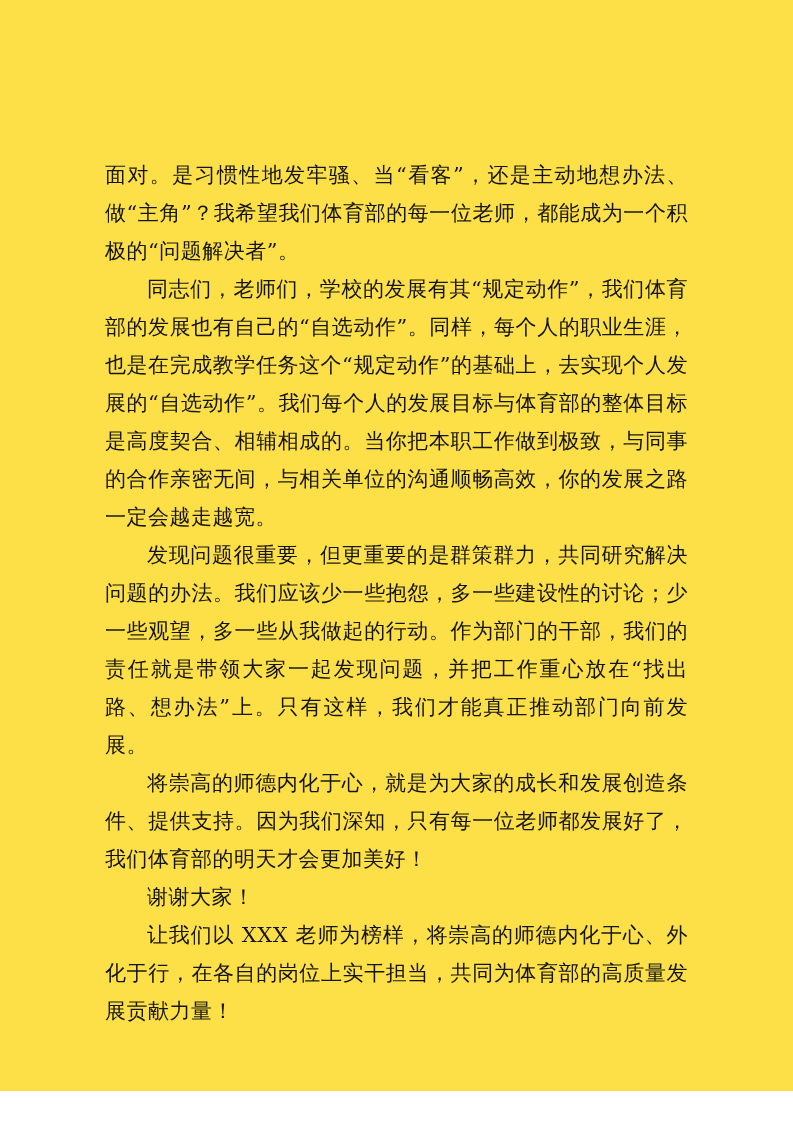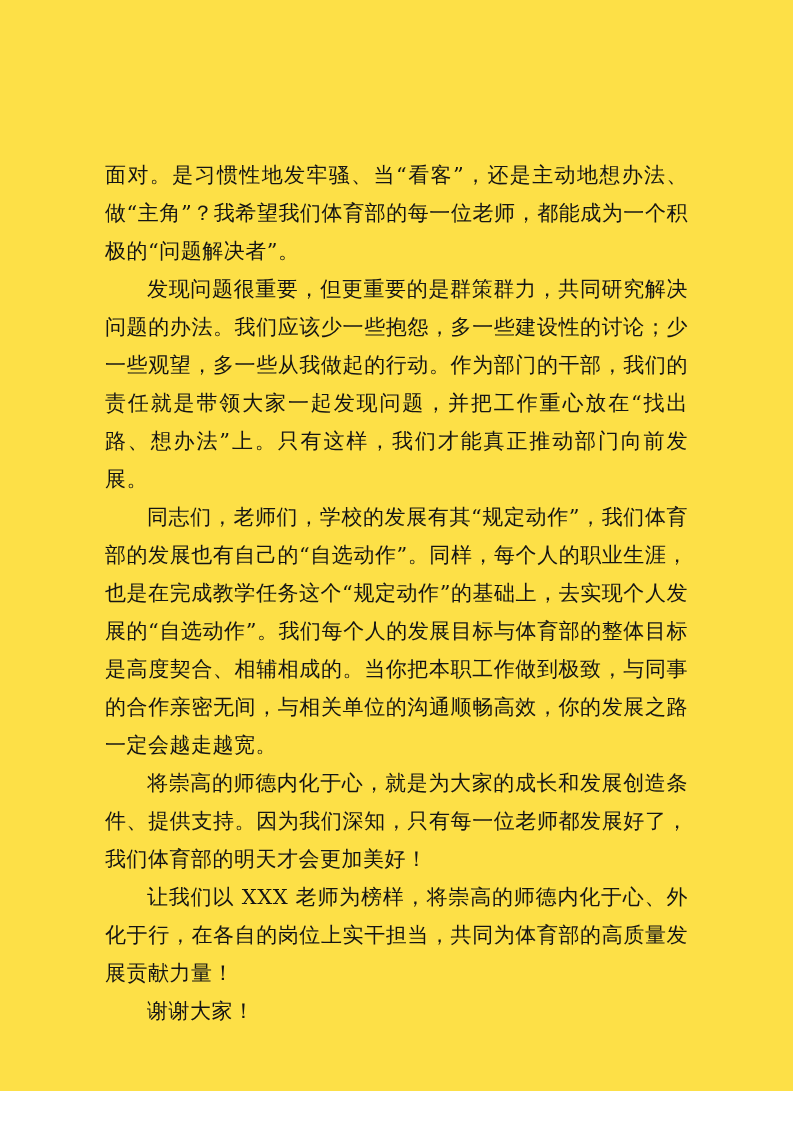--- a/index.html
+++ b/index.html
@@ -39,19 +39,19 @@
   .text-block p.indent {
     text-indent: 2em;
   }
 </style>
 </head>
 <body>
 
 <div class="page">
   <div class="text-block">
     <p>面对。是习惯性地发牢骚、当“看客”，还是主动地想办法、做“主角”？我希望我们体育部的每一位老师，都能成为一个积极的“问题解决者”。</p>
+    <p class="indent">同志们，老师们，学校的发展有其“规定动作”，我们体育部的发展也有自己的“自选动作”。同样，每个人的职业生涯，也是在完成教学任务这个“规定动作”的基础上，去实现个人发展的“自选动作”。我们每个人的发展目标与体育部的整体目标是高度契合、相辅相成的。当你把本职工作做到极致，与同事的合作亲密无间，与相关单位的沟通顺畅高效，你的发展之路一定会越走越宽。</p>
     <p class="indent">发现问题很重要，但更重要的是群策群力，共同研究解决问题的办法。我们应该少一些抱怨，多一些建设性的讨论；少一些观望，多一些从我做起的行动。作为部门的干部，我们的责任就是带领大家一起发现问题，并把工作重心放在“找出路、想办法”上。只有这样，我们才能真正推动部门向前发展。</p>
-    <p class="indent">同志们，老师们，学校的发展有其“规定动作”，我们体育部的发展也有自己的“自选动作”。同样，每个人的职业生涯，也是在完成教学任务这个“规定动作”的基础上，去实现个人发展的“自选动作”。我们每个人的发展目标与体育部的整体目标是高度契合、相辅相成的。当你把本职工作做到极致，与同事的合作亲密无间，与相关单位的沟通顺畅高效，你的发展之路一定会越走越宽。</p>
     <p class="indent">将崇高的师德内化于心，就是为大家的成长和发展创造条件、提供支持。因为我们深知，只有每一位老师都发展好了，我们体育部的明天才会更加美好！</p>
+    <p class="indent">谢谢大家！</p>
     <p class="indent">让我们以 XXX 老师为榜样，将崇高的师德内化于心、外化于行，在各自的岗位上实干担当，共同为体育部的高质量发展贡献力量！</p>
-    <p class="indent">谢谢大家！</p>
   </div>
 </div>
 
 </body></html>

